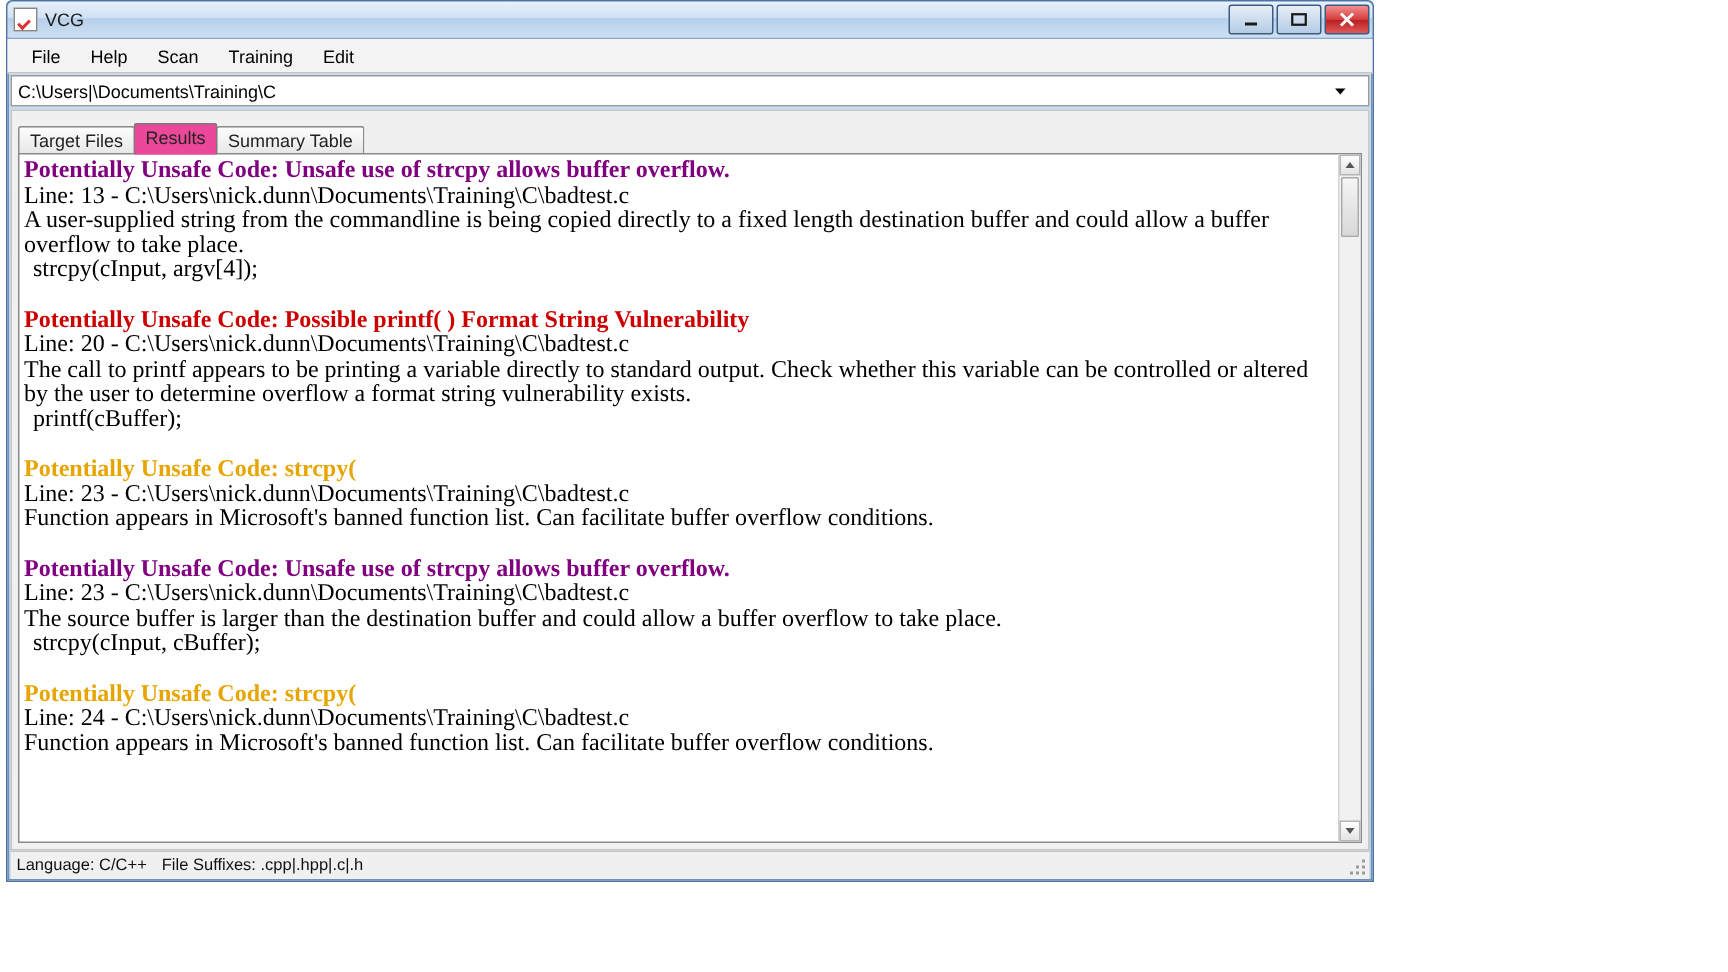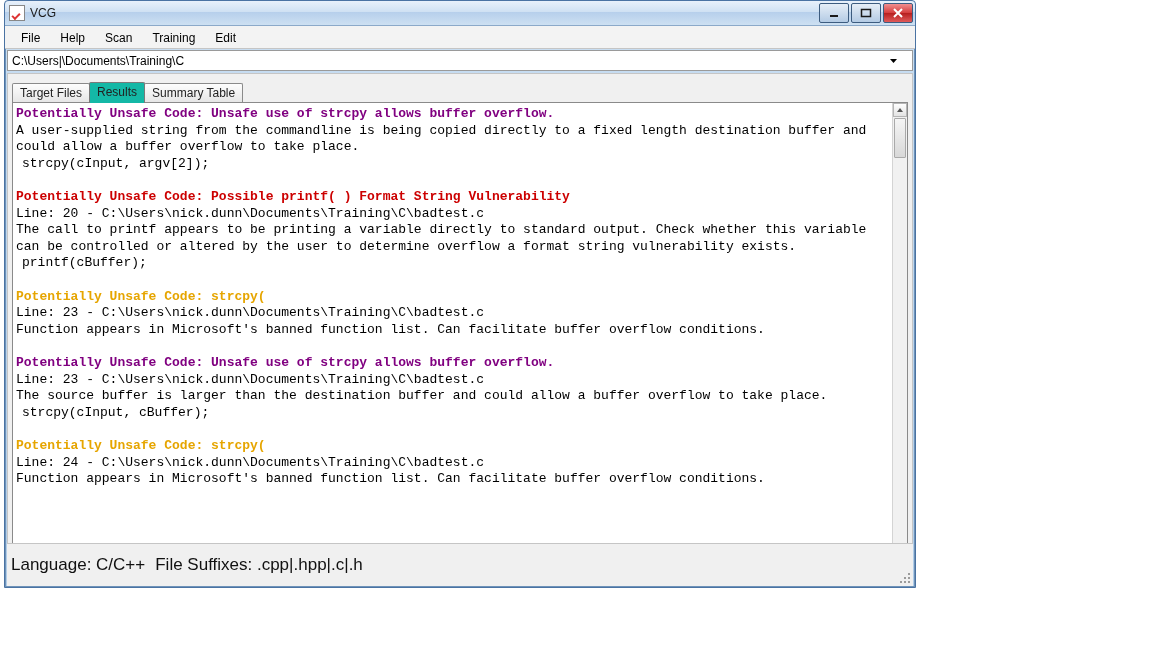--- a/index.html
+++ b/index.html
@@ -17,37 +17,37 @@
   .winbtn{width:28px;height:18px;margin-left:2px;border:1px solid #3d5c7f;border-radius:2px;display:flex;align-items:center;justify-content:center;
           background:linear-gradient(to bottom,#e6eef7,#b4cbe4);}
   .winbtn.close{background:linear-gradient(to bottom,#f28f8f,#d43c3c 50%,#b61e1e 51%,#e05a5a);}
   .winbtn svg{width:12px;height:10px}
   .menubar{height:22px;background:#f3f3f3;border-bottom:1px solid #c5c5c5;display:flex;align-items:flex-end;padding:0 6px;gap:0}
   .menuitem{padding:3px 10px;color:#000;cursor:default}
   .pathbar{height:19px;background:#fff;border:1px solid #9a9a9a;margin:1px 2px 0 2px;display:flex;align-items:center;justify-content:space-between;padding:0 14px 0 4px}
   .pathbar span.pathtext{font-size:12px;color:#000}
   .dropdown-arrow{width:9px;height:9px}
   .clientpad{position:absolute;left:2px;right:2px;top:72px;bottom:20px;background:#f0f0f0;border:1px solid #c5c5c5}
-  .tabs{position:absolute;left:4px;top:8px;display:flex;align-items:flex-start}
+  .tabs{position:absolute;left:4px;top:8px;display:flex;align-items:center}
   .tab{border:1px solid #8a8a8a;border-bottom:none;background:linear-gradient(to bottom,#fdfdfd,#e5e5e5);
        padding:2px 7px 3px 7px;font-size:12px;color:#222;border-radius:2px 2px 0 0;margin-right:-1px;position:relative;top:1px}
-  .tab.active{background:#14b8a6;z-index:5;padding-bottom:4px;top:0;border-color:#7a7a7a}
+  .tab.active{background:#ec4899;z-index:5;padding-bottom:4px;top:0;border-color:#7a7a7a}
   .panel{position:absolute;left:4px;right:4px;top:28px;bottom:4px;background:#fff;border:1px solid #8a8a8a}
-  .results{position:absolute;left:0;right:14px;top:0;bottom:0;padding:3px 2px 3px 3px;font-family:Liberation Mono, monospace;font-size:13px;line-height:16.5px;color:#000;overflow:hidden}
+  .results{position:absolute;left:0;right:14px;top:0;bottom:0;padding:3px 2px 3px 3px;font-family:Liberation Serif, serif;font-size:16px;line-height:16.5px;color:#000;overflow:hidden}
   .results .h{font-weight:bold}
   .results .purple{color:#800080}
   .results .red{color:#cc0000}
   .results .orange{color:#e6a500}
   .results p{margin:0}
   .codeind{padding-left:6px}
   .entry{margin-bottom:17px}
   .vscroll{position:absolute;right:0;top:0;bottom:0;width:14px;background:#f1f1f1;border-left:1px solid #d4d4d4;display:flex;flex-direction:column;justify-content:space-between;align-items:center}
   .vscroll .arr{width:14px;height:14px;display:flex;align-items:center;justify-content:center;background:linear-gradient(#fefefe,#e3e3e3);border:1px solid #b5b5b5;box-sizing:border-box}
   .thumb{position:absolute;top:15px;left:1px;width:12px;height:40px;background:linear-gradient(#f5f5f5,#d8d8d8);border:1px solid #a9a9a9;border-radius:1px;box-sizing:border-box}
-  .statusbar{position:absolute;left:2px;right:2px;bottom:1px;height:18px;background:#f0f0f0;border-top:1px solid #c5c5c5;display:flex;align-items:center;padding:12px 4px;font-size:17px;color:#111}
+  .statusbar{position:absolute;left:2px;right:2px;bottom:1px;height:18px;background:#f0f0f0;border-top:1px solid #c5c5c5;display:flex;align-items:center;padding:0 4px;font-size:11px;color:#111}
   .statusbar .sep{width:10px}
   .grip{position:absolute;right:2px;bottom:2px;width:12px;height:12px}
   .grip span{position:absolute;width:2px;height:2px;background:#9b9b9b}
   .grip span:nth-child(1){right:1px;bottom:1px}
   .grip span:nth-child(2){right:5px;bottom:1px}
   .grip span:nth-child(3){right:9px;bottom:1px}
   .grip span:nth-child(4){right:1px;bottom:5px}
   .grip span:nth-child(5){right:5px;bottom:5px}
   .grip span:nth-child(6){right:1px;bottom:9px}
 </style>
@@ -100,22 +100,23 @@
       <div class="tab">Target Files</div>
       <div class="tab active">Results</div>
       <div class="tab">Summary Table</div>
     </div>
 
     <div class="panel">
       <div class="results">
 
         <div class="entry">
           <p class="h purple">Potentially Unsafe Code: Unsafe use of strcpy allows buffer overflow.</p>
+          <p>Line: 13 - C:\Users\nick.dunn\Documents\Training\C\badtest.c</p>
           <p>A user-supplied string from the commandline is being copied directly to a fixed length destination buffer and could allow a buffer overflow to take place.</p>
-          <p class="codeind">  strcpy(cInput, argv[2]);</p>
+          <p class="codeind">  strcpy(cInput, argv[4]);</p>
         </div>
 
         <div class="entry">
           <p class="h red">Potentially Unsafe Code: Possible printf( ) Format String Vulnerability</p>
           <p>Line: 20 - C:\Users\nick.dunn\Documents\Training\C\badtest.c</p>
           <p>The call to printf appears to be printing a variable directly to standard output. Check whether this variable can be controlled or altered by the user to determine overflow a format string vulnerability exists.</p>
           <p class="codeind">    printf(cBuffer);</p>
         </div>
 
         <div class="entry">

